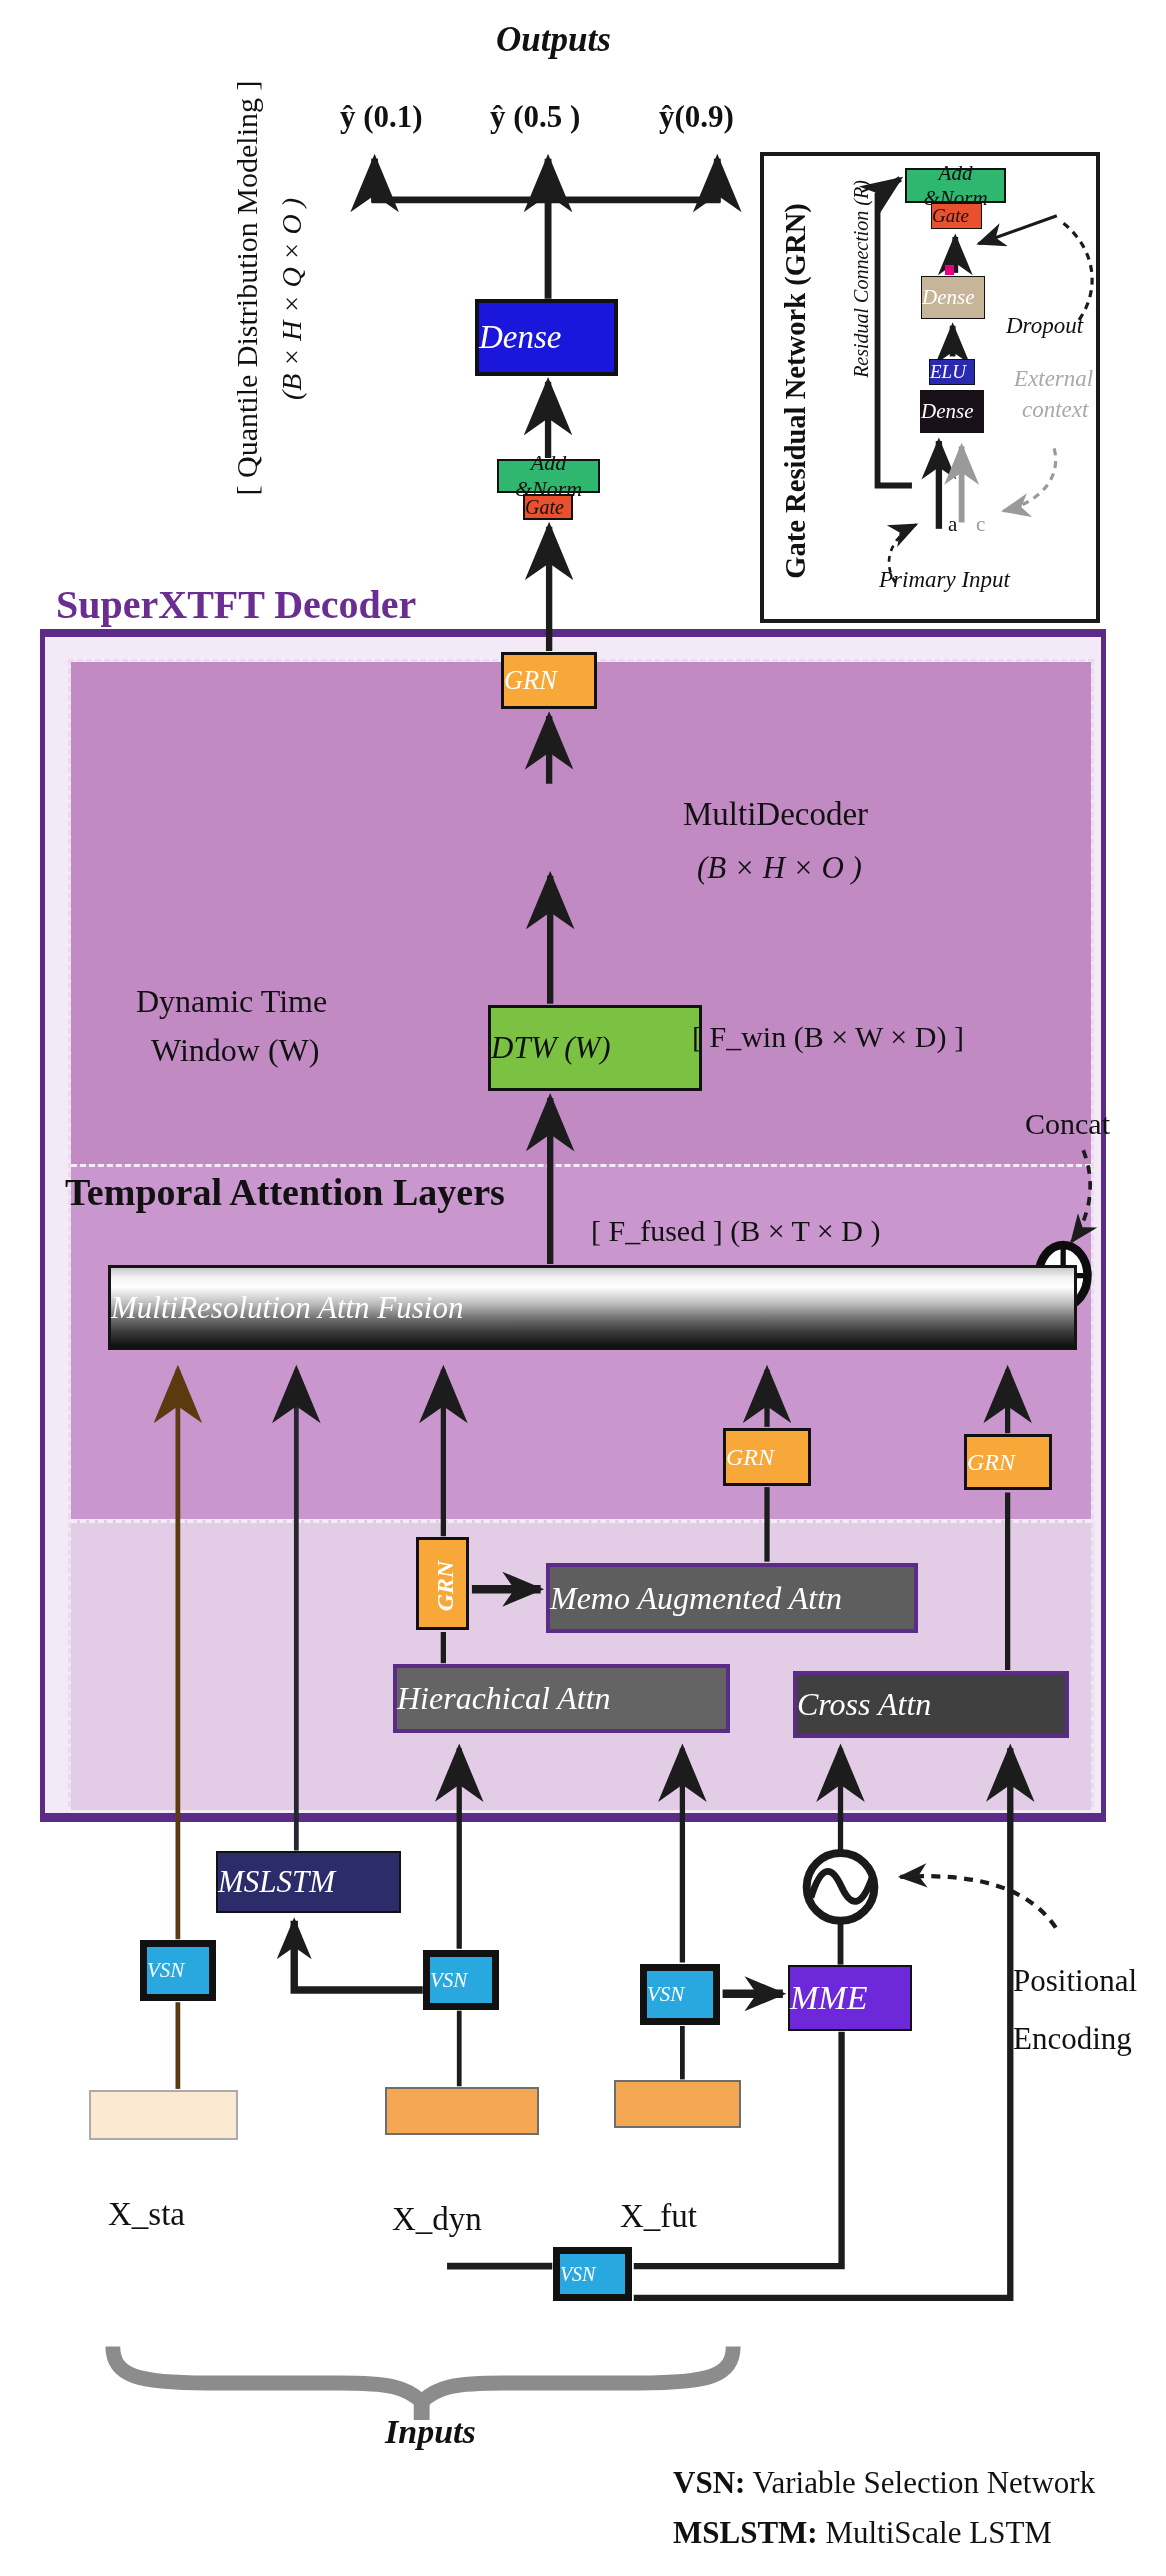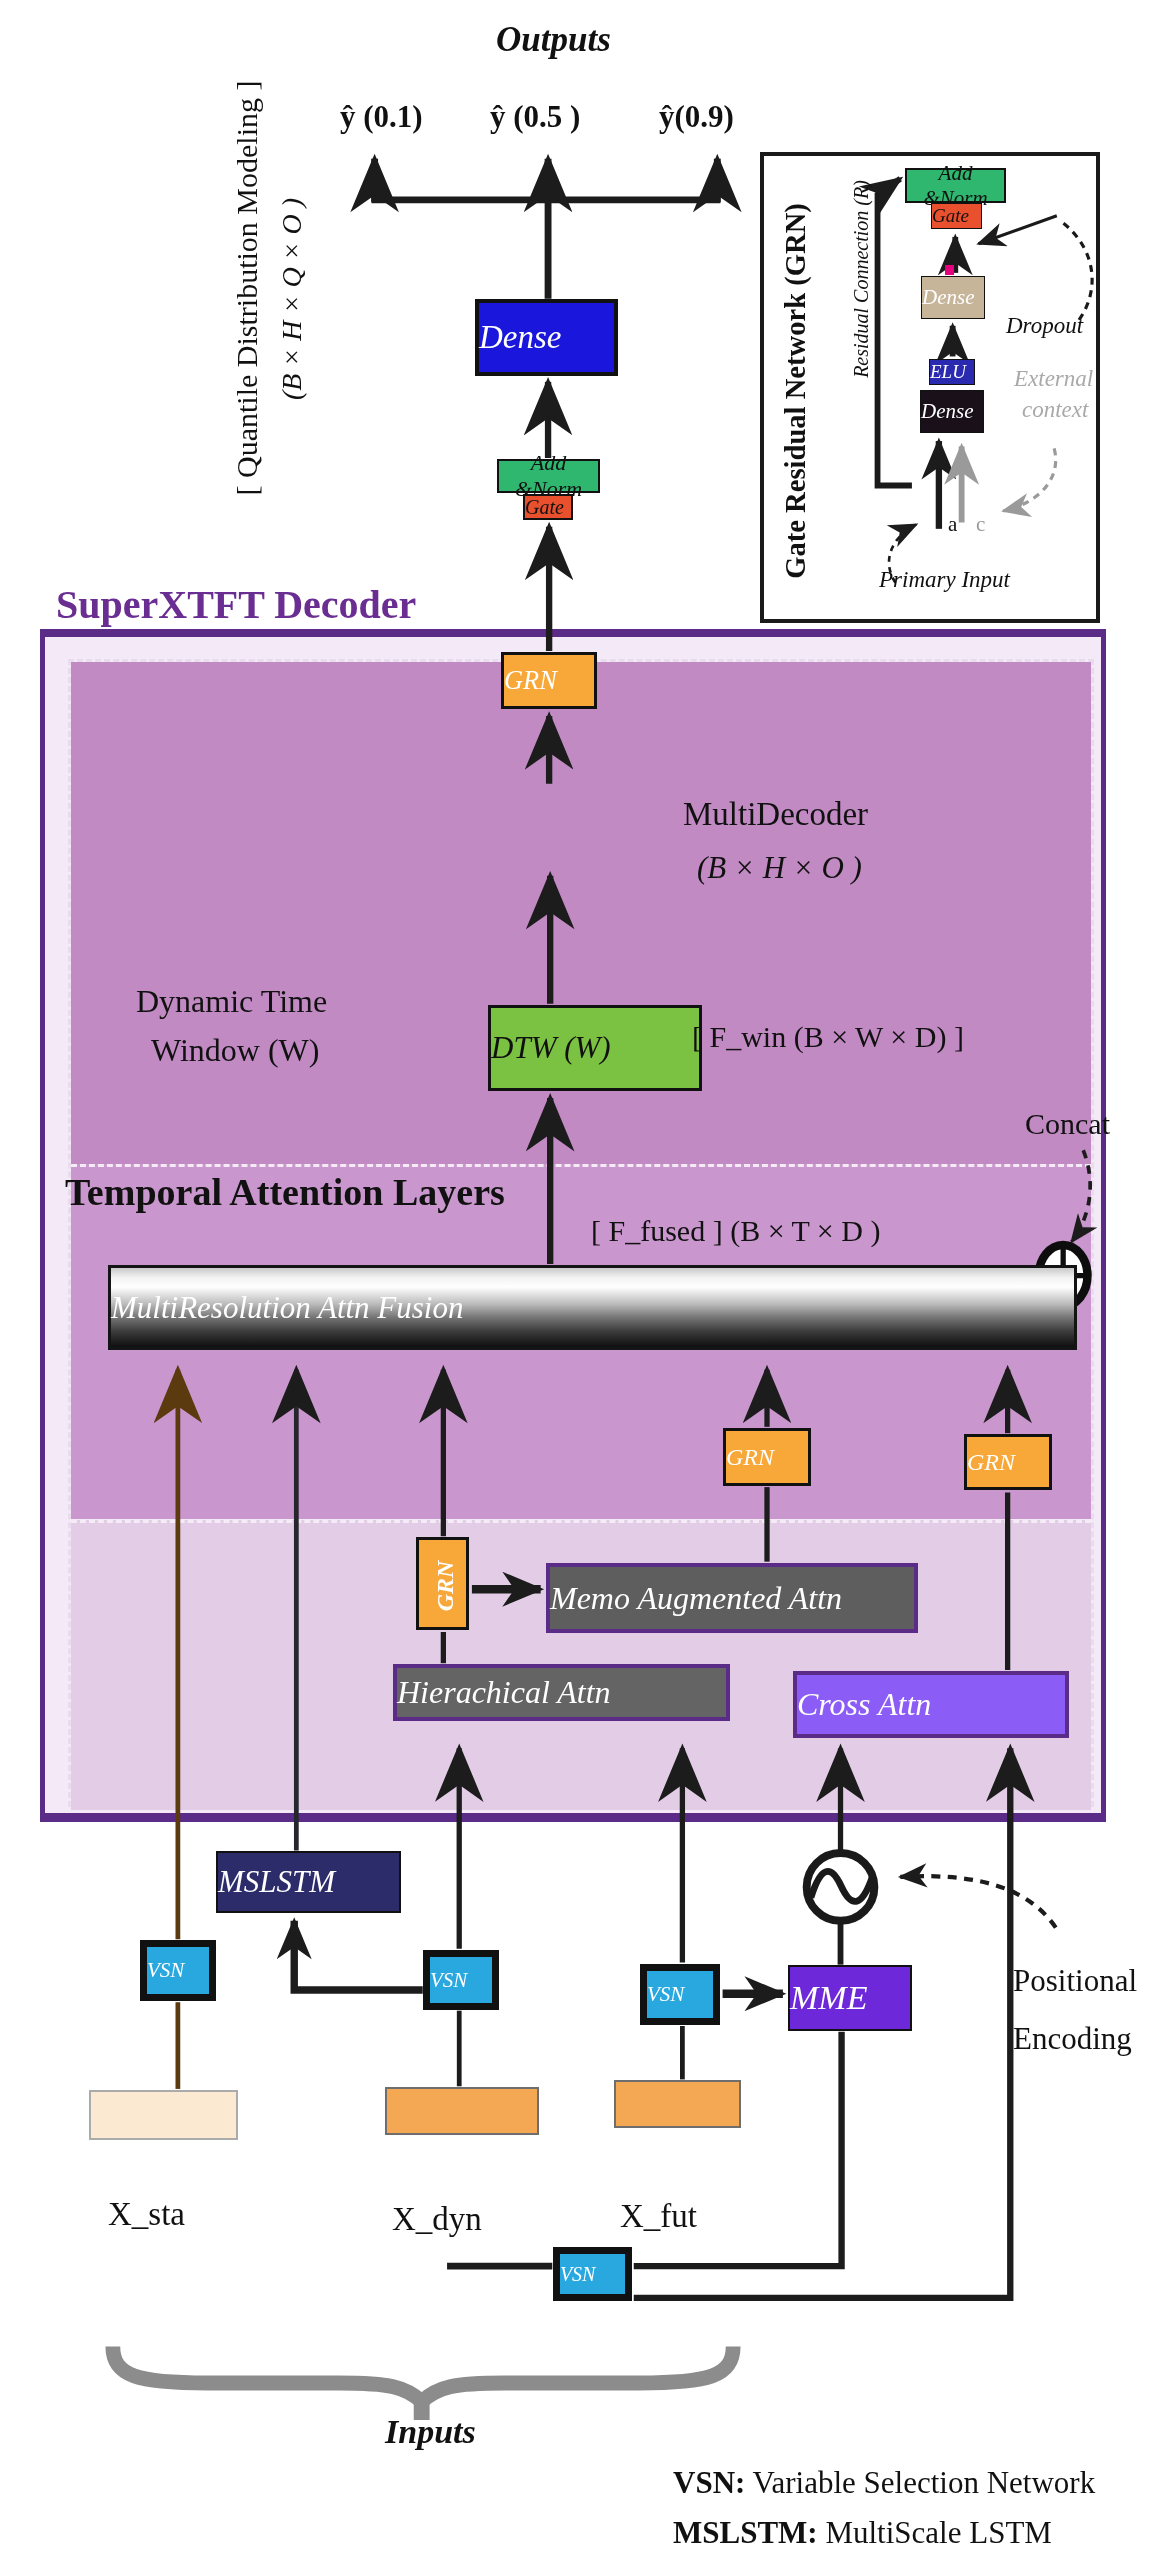--- a/index.html
+++ b/index.html
@@ -174,24 +174,24 @@
   <div class="box" style="left:964px;top:1434px;width:88px;height:56px;background:#f7a839;border:3.2px solid #111;color:#fff;font-size:24px;">
     <span>GRN</span>
   </div>
   <div class="box" style="left:416px;top:1537px;width:53px;height:93px;background:#f7a839;border:3.2px solid #111;">
     <span class="vtext b" style="left:26.4px;top:46px;color:#fff;font-size:24px;">GRN</span>
   </div>
 
   <div class="box" style="left:546px;top:1563px;width:372px;height:70px;background:#5e5e5e;border:4.2px solid #5b2c87;color:#fff;font-size:32px;">
     <span>Memo Augmented Attn</span>
   </div>
-  <div class="box" style="left:393px;top:1664px;width:337px;height:57px;background:#646464;border:4.2px solid #5b2c87;color:#fff;font-size:32px;">
+  <div class="box" style="left:393px;top:1664px;width:337px;height:69px;background:#646464;border:4.2px solid #5b2c87;color:#fff;font-size:32px;">
     <span>Hierachical Attn</span>
   </div>
-  <div class="box" style="left:793px;top:1671px;width:276px;height:67px;background:#8b5cf6;border:4.2px solid #5b2c87;color:#fff;font-size:32px;">
+  <div class="box" style="left:793px;top:1671px;width:276px;height:67px;background:#404040;border:4.2px solid #5b2c87;color:#fff;font-size:32px;">
     <span>Cross Attn</span>
   </div>
 
   <div class="box" style="left:216px;top:1851px;width:185px;height:62px;background:#2d2c6b;border:2.1px solid #111;color:#fff;font-size:31px;">
     <span>MSLSTM</span>
   </div>
 
   <div class="box" style="left:140px;top:1940px;width:76px;height:61px;background:#111;padding:0;">
     <span class="box" style="left:6.9px;top:6.9px;right:6.9px;bottom:6.9px;background:#29a8df;color:#fff;font-size:21px;">VSN</span>
   </div>

